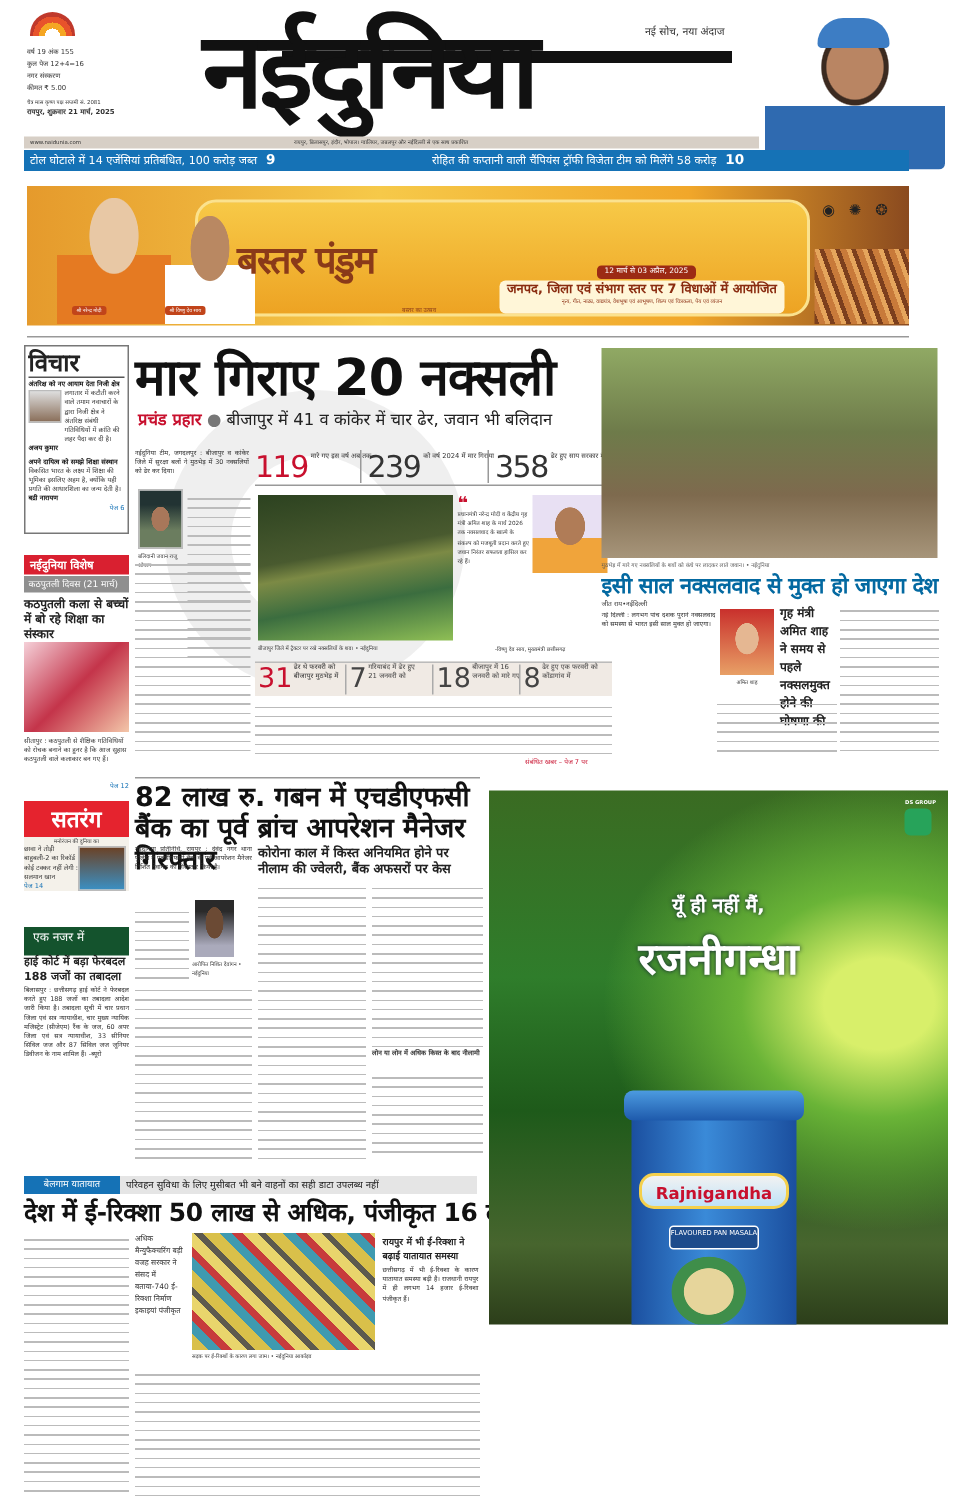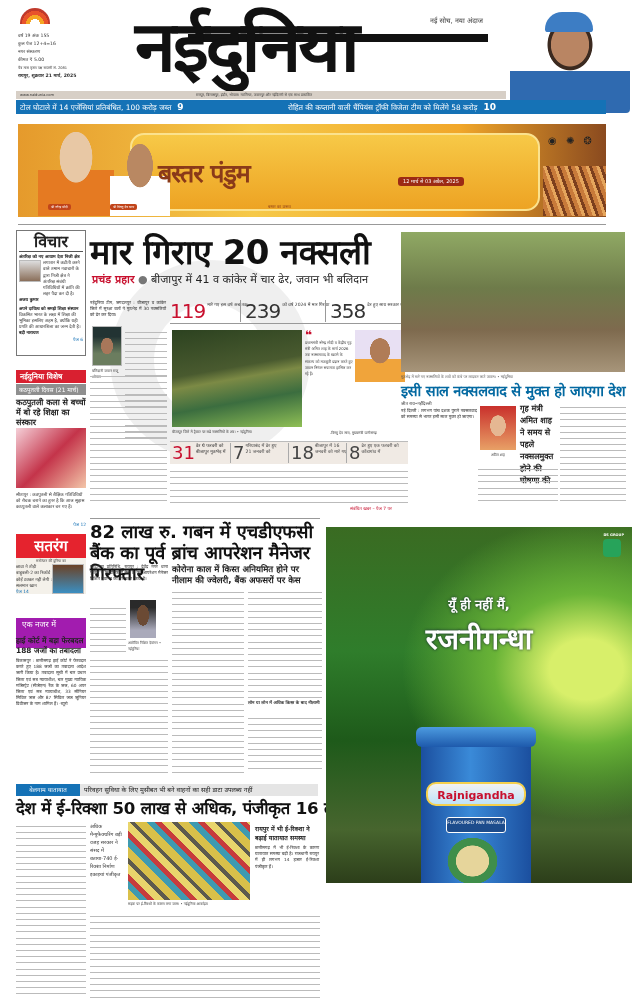--- a/index.html
+++ b/index.html
@@ -30,31 +30,31 @@
 .jj-date{left:380px;top:53px;font-size:5px;background:#9c2a14;color:#fff;padding:1px 5px;border-radius:3px}
 .jj-box{left:315px;top:63px;width:190px;height:22px;background:#fff6d8;border-radius:4px;text-align:center}
 .jj-box .a{font-size:8.6px;font-weight:bold;color:#8a2c10;line-height:12px}
 .jj-box .b{font-size:3.5px;color:#8a2c10}
 .dancers{left:525px;top:42px;width:64px;height:50px;background:repeating-linear-gradient(70deg,#7c3f1d 0 3px,#c87a3a 3px 7px,#e5a55c 7px 10px)}
 .emblems{left:530px;top:10px;font-size:10px;letter-spacing:3px}
 .hr{left:18px;height:1px;background:#999}
 
 .col-left{left:16px;width:70px}
 .vichar{top:230px;height:126px;border:1px solid #777;padding:2px}
-.vichar h3{font-size:16px;text-align:center;font-weight:bold;border-bottom:1px solid #555;line-height:18px}
+.vichar h3{font-size:16px;font-weight:bold;border-bottom:1px solid #555;line-height:18px}
 .tx{font-size:4.4px;line-height:6.2px;color:#333}
 .tx b{color:#111}
 .face{background:linear-gradient(180deg,#ddd,#8a6f5a);border:1px solid #bbb}
 .spec-head{top:370px;height:13px;background:#d92030;color:#fff;font-size:7.5px;font-weight:bold;line-height:13px;padding-left:4px}
 .spec-sub{top:384px;height:11px;background:#8f8f8f;color:#fff;font-size:6px;line-height:11px;padding-left:3px}
 .spec-title{top:398px;font-size:8px;font-weight:bold;line-height:10px;color:#222}
 .spec-img{top:428px;height:60px;background:linear-gradient(135deg,#f5d0d8,#c4344a 50%,#f3c6a9);}
 .satrang{top:534px;height:60px;background:#f4f1ea}
 .satrang .logo{height:24px;background:#e5232e;color:#fff;font-size:15px;font-weight:bold;text-align:center;line-height:24px}
-.najar-head{top:618px;height:30px;background:#a21caf;color:#fff;font-size:8px;line-height:14px;padding-left:6px}
+.najar-head{top:618px;height:19px;background:#14532d;color:#fff;font-size:8px;line-height:14px;padding-left:6px}
 .najar-title{top:636px;font-size:7.4px;font-weight:bold;line-height:10px}
 
 .headline{left:90px;top:232px;font-size:34px;font-weight:bold;letter-spacing:-.5px;line-height:40px;color:#111}
 .deck{left:92px;top:273px;font-size:11px;line-height:14px;color:#222}
 .deck .k{color:#c8102e;font-weight:bold}
 .stats{left:170px;top:300px;width:238px;height:24px;border-bottom:1px solid #999}
 .stat{position:absolute;top:0;font-size:20px;line-height:22px;letter-spacing:-1px}
 .stat small{font-size:4.5px;display:inline-block;vertical-align:top;line-height:6px;margin-left:2px;letter-spacing:0;margin-top:2px}
 .photo1{left:172px;top:330px;width:130px;height:97px;background:linear-gradient(170deg,#2c4220,#495a2f 40%,#7c8a45 50%,#3b6d3f 70%,#8fbf55);}
 .cm{left:355px;top:330px;width:50px;height:52px;background:radial-gradient(ellipse at 50% 40%,#b07c57 0 28%,transparent 29%),linear-gradient(180deg,#e8e0f3 0 55%,#f0a43b 55%)}
@@ -133,20 +133,24 @@
   <div class="abs" style="left:30px;top:80px;text-align:center">
     <div class="name-tag">श्री नरेन्द्र मोदी</div>
   </div>
   <div class="abs sai"></div>
   <div class="abs" style="left:92px;top:80px">
     <div class="name-tag">श्री विष्णु देव साय</div>
   </div>
   <div class="abs bastar">बस्तर पंडुम</div>
   <div class="abs bastar-sub">बस्तर का उत्सव</div>
   <div class="abs jj-date">12 मार्च से 03 अप्रैल, 2025</div>
+  <div class="abs jj-box">
+    <div class="a">जनपद, जिला एवं संभाग स्तर पर 7 विधाओं में आयोजित</div>
+    <div class="b">नृत्य, गीत, नाट्य, वाद्ययंत्र, वेशभूषा एवं आभूषण, शिल्प एवं चित्रकला, पेय एवं व्यंजन</div>
+  </div>
   <div class="abs emblems">◉ ✺ ❂</div>
   <div class="abs dancers"></div>
 </div>
 <div class="abs hr" style="top:224px;width:588px"></div>
 
 <div class="abs watermark"></div>
 
 <div class="abs col-left vichar">
   <h3>विचार</h3>
   <div class="tx" style="margin-top:2px"><b>अंतरिक्ष को नए आयाम देता निजी क्षेत्र</b></div>

